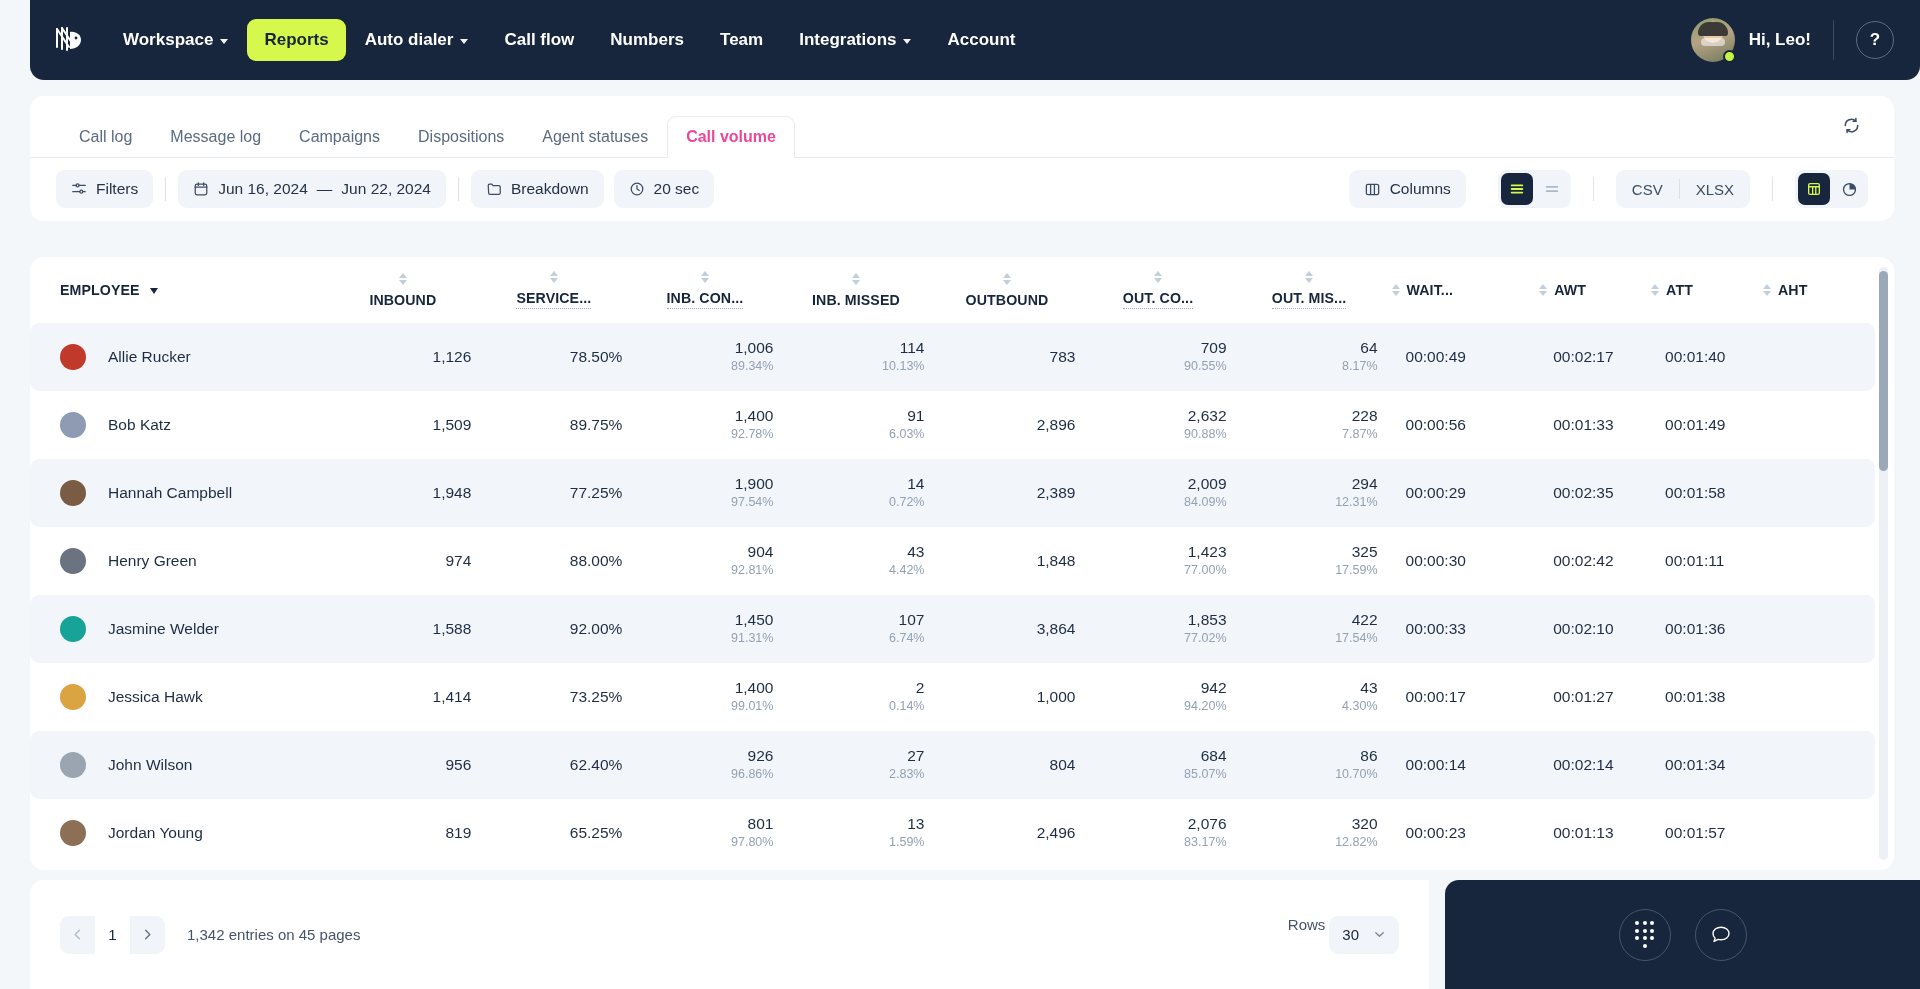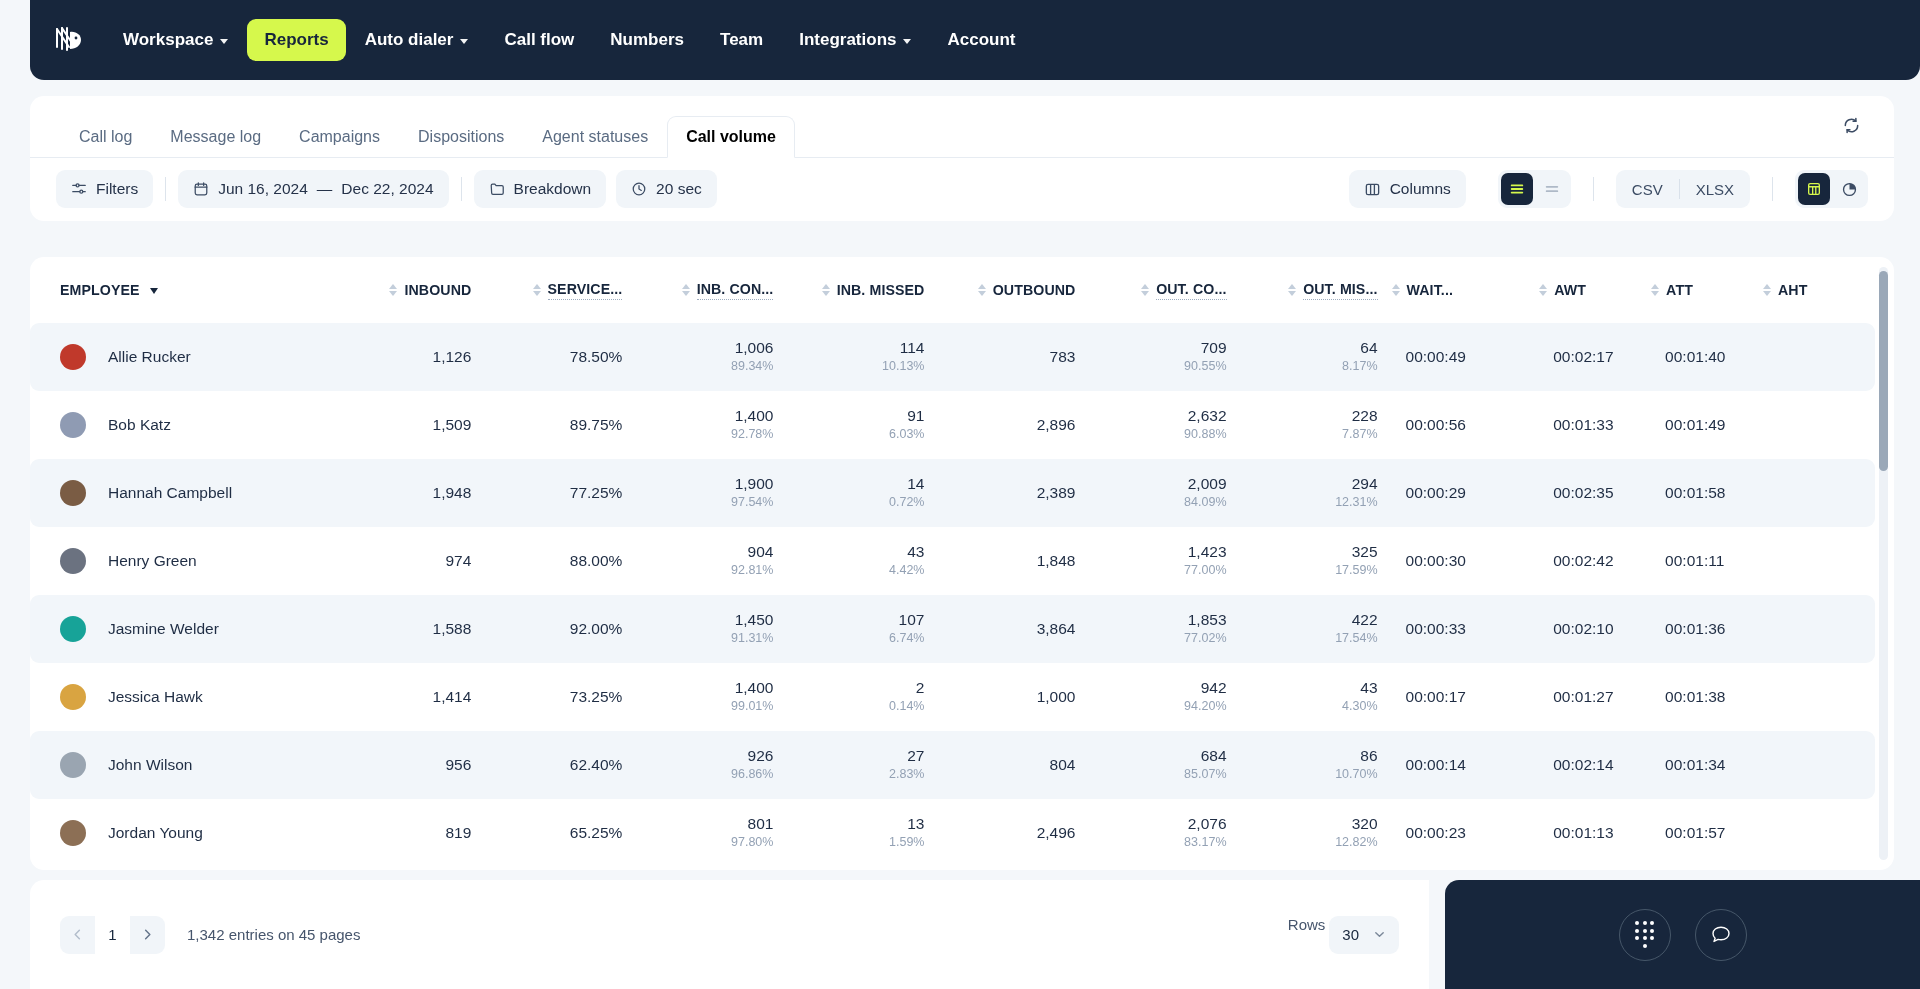--- a/index.html
+++ b/index.html
@@ -74,21 +74,21 @@
     height: 62px; display: flex; align-items: flex-end;
     padding: 0 30px; border-bottom: 1px solid #e7ecf2;
     position: relative;
   }
   .tab {
     padding: 11px 18px; font-size: 16px; color: #5a6b82; cursor: pointer;
     border-radius: 9px 9px 0 0; position: relative; top: 1px;
     background: transparent; border: 1px solid transparent;
   }
   .tab.active {
-    color: #000000; font-weight: 700;
+    color: #ec4899; font-weight: 700;
     background: #fff; border: 1px solid #e7ecf2; border-bottom-color: #fff;
   }
   .refresh-btn {
     position: absolute; right: 26px; top: 12px; width: 34px; height: 34px;
     border-radius: 8px; display: flex; align-items: center; justify-content: center;
     cursor: pointer;
   }
 
   
   .toolbar { height: 62px; display: flex; align-items: center; padding: 0 26px; }
@@ -113,21 +113,21 @@
   .table-wrap {
     position: absolute; left: 30px; top: 257px; width: 1864px; height: 613px;
     background: #fff; border-radius: 14px; overflow: hidden;
   }
   table { width: 1845px; border-collapse: collapse; table-layout: fixed; }
   thead th {
     height: 66px; font-size: 14.2px; font-weight: 700; color: #17263c;
     letter-spacing: .1px; vertical-align: middle; padding: 0;
   }
   .th-inner { display: flex; align-items: center; gap: 7px; }
-  .th-inner.right { justify-content: flex-end; padding-right: 14px; }
+  .th-inner.right { justify-content: center; padding-right: 14px; flex-direction: column; }
   .th-inner.left { padding-left: 30px; }
   .th-label { white-space: nowrap; }
   .th-label.dotted { border-bottom: 1px dotted #9eadc0; padding-bottom: 2px; }
   .sorter { display: flex; flex-direction: column; gap: 2px; cursor: pointer; }
   .sorter i {
     display: block; width: 0; height: 0;
     border-left: 4px solid transparent; border-right: 4px solid transparent;
   }
   .sorter i.up { border-bottom: 5px solid #c3cedb; }
   .sorter i.dn { border-top: 5px solid #c3cedb; }
@@ -225,20 +225,31 @@
       <span>Team</span>
     </div>
     <div class="nav-item">
       <span>Integrations</span>
       <span class="caret-d"></span>
     </div>
     <div class="nav-item">
       <span>Account</span>
     </div>
   </div>
+  <div class="nav-right">
+    <div class="avatar-box">
+      <div class="avatar"></div>
+      <span class="presence"></span>
+    </div>
+    <span class="hi-text">Hi, Leo!</span>
+    <span class="nav-divider"></span>
+    <div class="help-btn">
+      <span>?</span>
+    </div>
+  </div>
 </div>
 
 <div class="card">
   <div class="tabs-row">
     <div class="tab"><span>Call log</span></div>
     <div class="tab"><span>Message log</span></div>
     <div class="tab"><span>Campaigns</span></div>
     <div class="tab"><span>Dispositions</span></div>
     <div class="tab"><span>Agent statuses</span></div>
     <div class="tab active"><span>Call volume</span></div>
@@ -268,21 +279,21 @@
     <span class="tb-sep"></span>
     <div class="pill">
       <svg width="16" height="16" viewBox="0 0 18 18">
         <g stroke="#3c4c64" stroke-width="1.4" fill="none" stroke-linecap="round">
           <rect x="2.5" y="3.5" width="13" height="12" rx="2"></rect>
           <path d="M2.5 7h13M6 2v3M12 2v3"></path>
         </g>
       </svg>
       <span>Jun 16, 2024</span>
       <span>—</span>
-      <span>Dec 22, 2024</span>
+      <span>Jun 22, 2024</span>
     </div>
     <span class="tb-sep"></span>
     <div class="pill">
       <svg width="16" height="16" viewBox="0 0 18 18">
         <path d="M2.5 5a1.5 1.5 0 0 1 1.5-1.5h2.6l1.4 1.8h6.5A1.5 1.5 0 0 1 16 6.8v6.7a1.5 1.5 0 0 1-1.5 1.5h-10A1.5 1.5 0 0 1 3 13.5z" fill="none" stroke="#3c4c64" stroke-width="1.4" stroke-linejoin="round"></path>
       </svg>
       <span>Breakdown</span>
     </div>
     <div style="width:10px"></div>
     <div class="pill">

